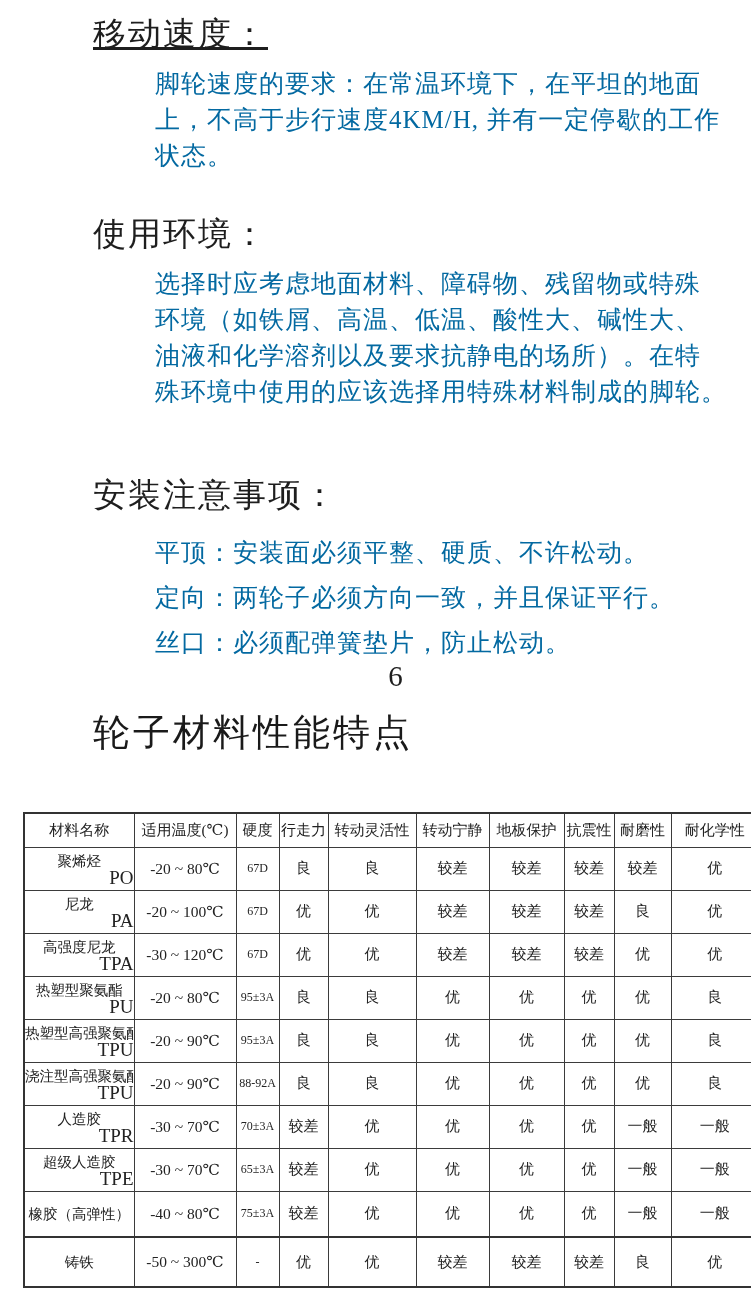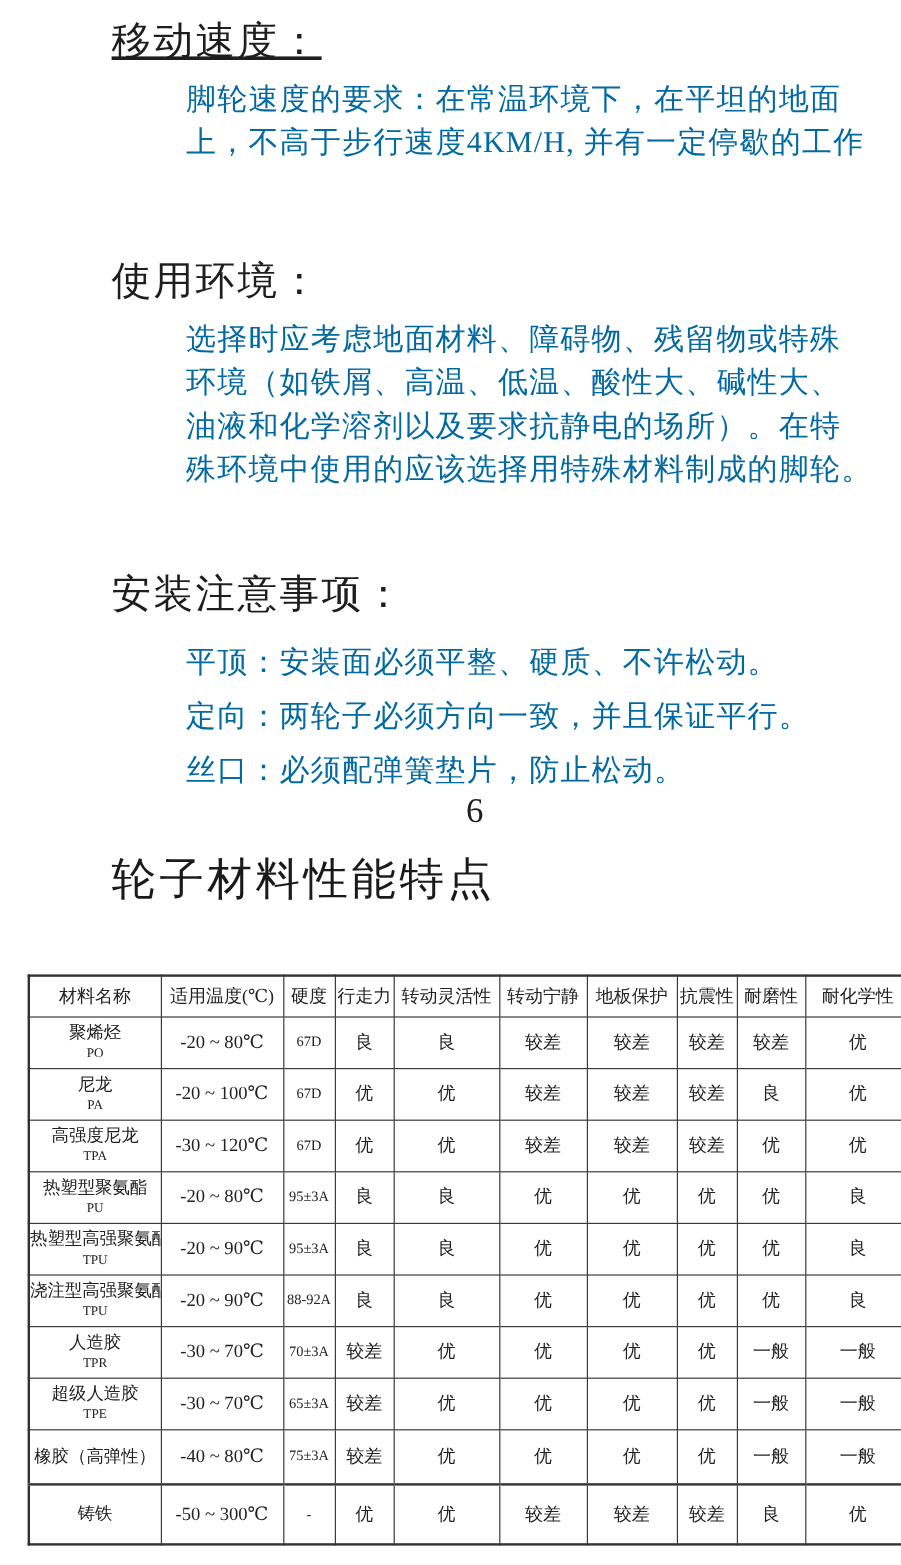--- a/index.html
+++ b/index.html
@@ -56,32 +56,33 @@
     color: #222222;
   }
   thead tr { height: 34px; }
   tbody tr { height: 43px; }
   tbody tr:nth-child(9) { height: 46px; }
   tbody tr:last-child { height: 50px; }
   tbody tr:last-child td { border-top: 2px solid #333333; }
   th { font-weight: normal; font-size: 15px; white-space: nowrap; }
   td { font-size: 15px; }
   .name-zh { font-size: 14.5px; line-height: 18px; white-space: nowrap; }
-  .name-code { font-size: 11px; line-height: 16px; }
+  .name-code { font-size: 19px; line-height: 16px; text-align: right; }
   .temp-cell { font-size: 15.5px; white-space: nowrap; }
   .hard-cell { font-size: 12px; white-space: nowrap; }
   .rating-cell { font-size: 15px; }
 </style>
 </head>
 <body>
 
 <div class="abs sec-heading" id="sec1-heading">移动速度：</div>
 <div class="abs sec-lines" id="sec1-lines">
   <div>脚轮速度的要求：在常温环境下，在平坦的地面</div>
   <div>上，不高于步行速度4KM/H, 并有一定停歇的工作</div>
+  <div>状态。</div>
 </div>
 
 <div class="abs sec-heading" id="sec2-heading">使用环境：</div>
 <div class="abs sec-lines" id="sec2-lines">
   <div>选择时应考虑地面材料、障碍物、残留物或特殊</div>
   <div>环境（如铁屑、高温、低温、酸性大、碱性大、</div>
   <div>油液和化学溶剂以及要求抗静电的场所）。在特</div>
   <div>殊环境中使用的应该选择用特殊材料制成的脚轮。</div>
 </div>
 

